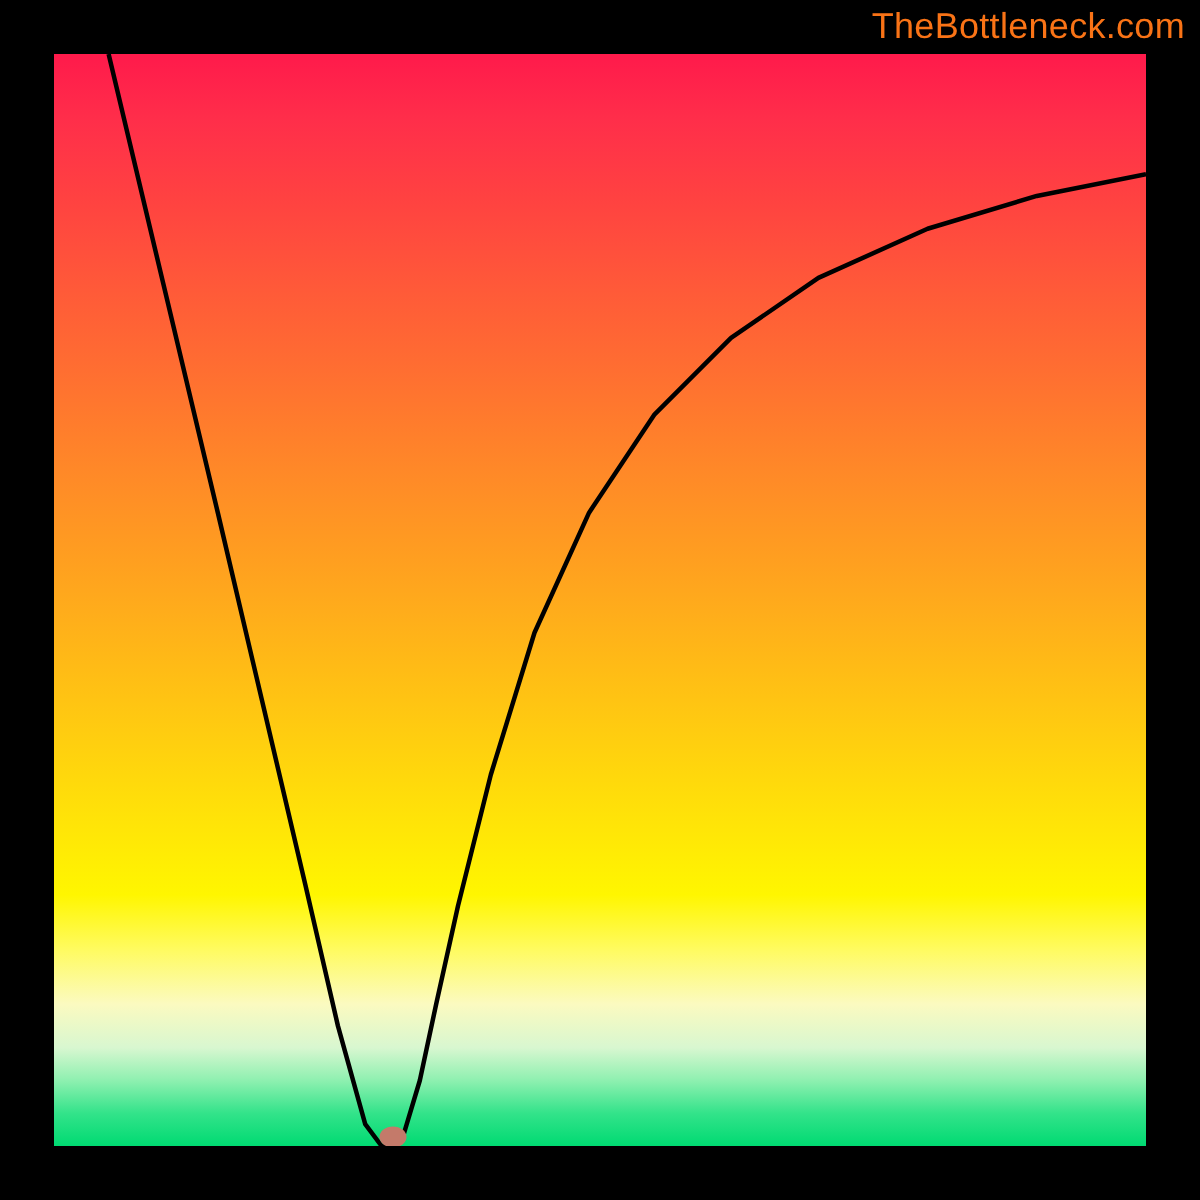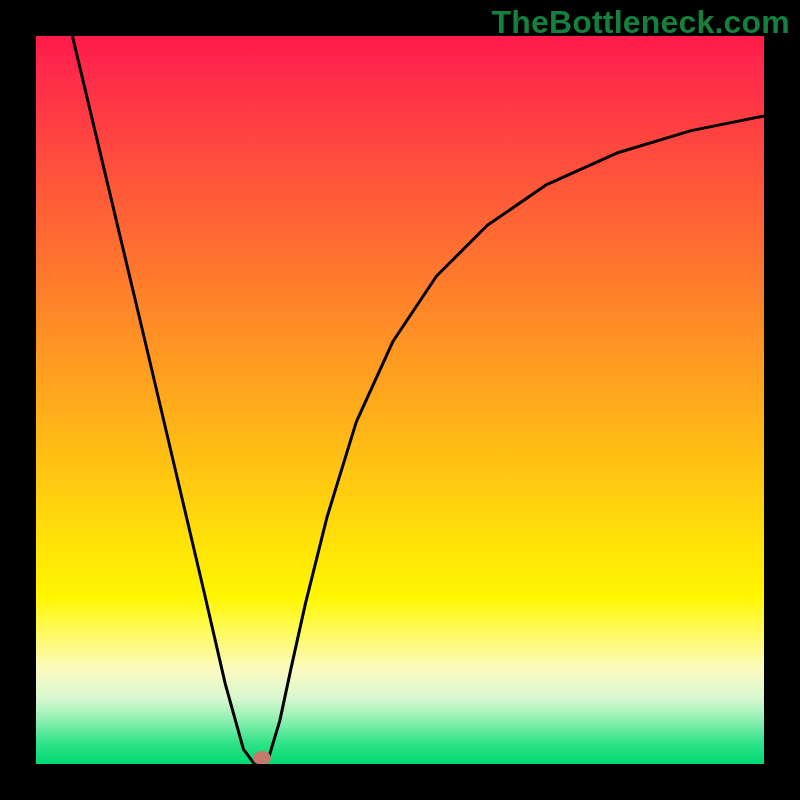--- a/index.html
+++ b/index.html
@@ -14,23 +14,23 @@
   .frame {
     position: relative;
     width: 800px;
     height: 800px;
     background: #000;
   }
   .watermark {
     position: absolute;
     top: 4px;
     right: 10px;
-    font-size: 32px;
-    font-weight: 700;
-    color: #15803d;
+    font-size: 24px;
+    font-weight: 400;
+    color: #f97316;
     letter-spacing: 0.2px;
     user-select: none;
   }
   .plot-area {
     position: absolute;
     left: 36px;
     top: 36px;
     width: 728px;
     height: 728px;
     overflow: hidden;

